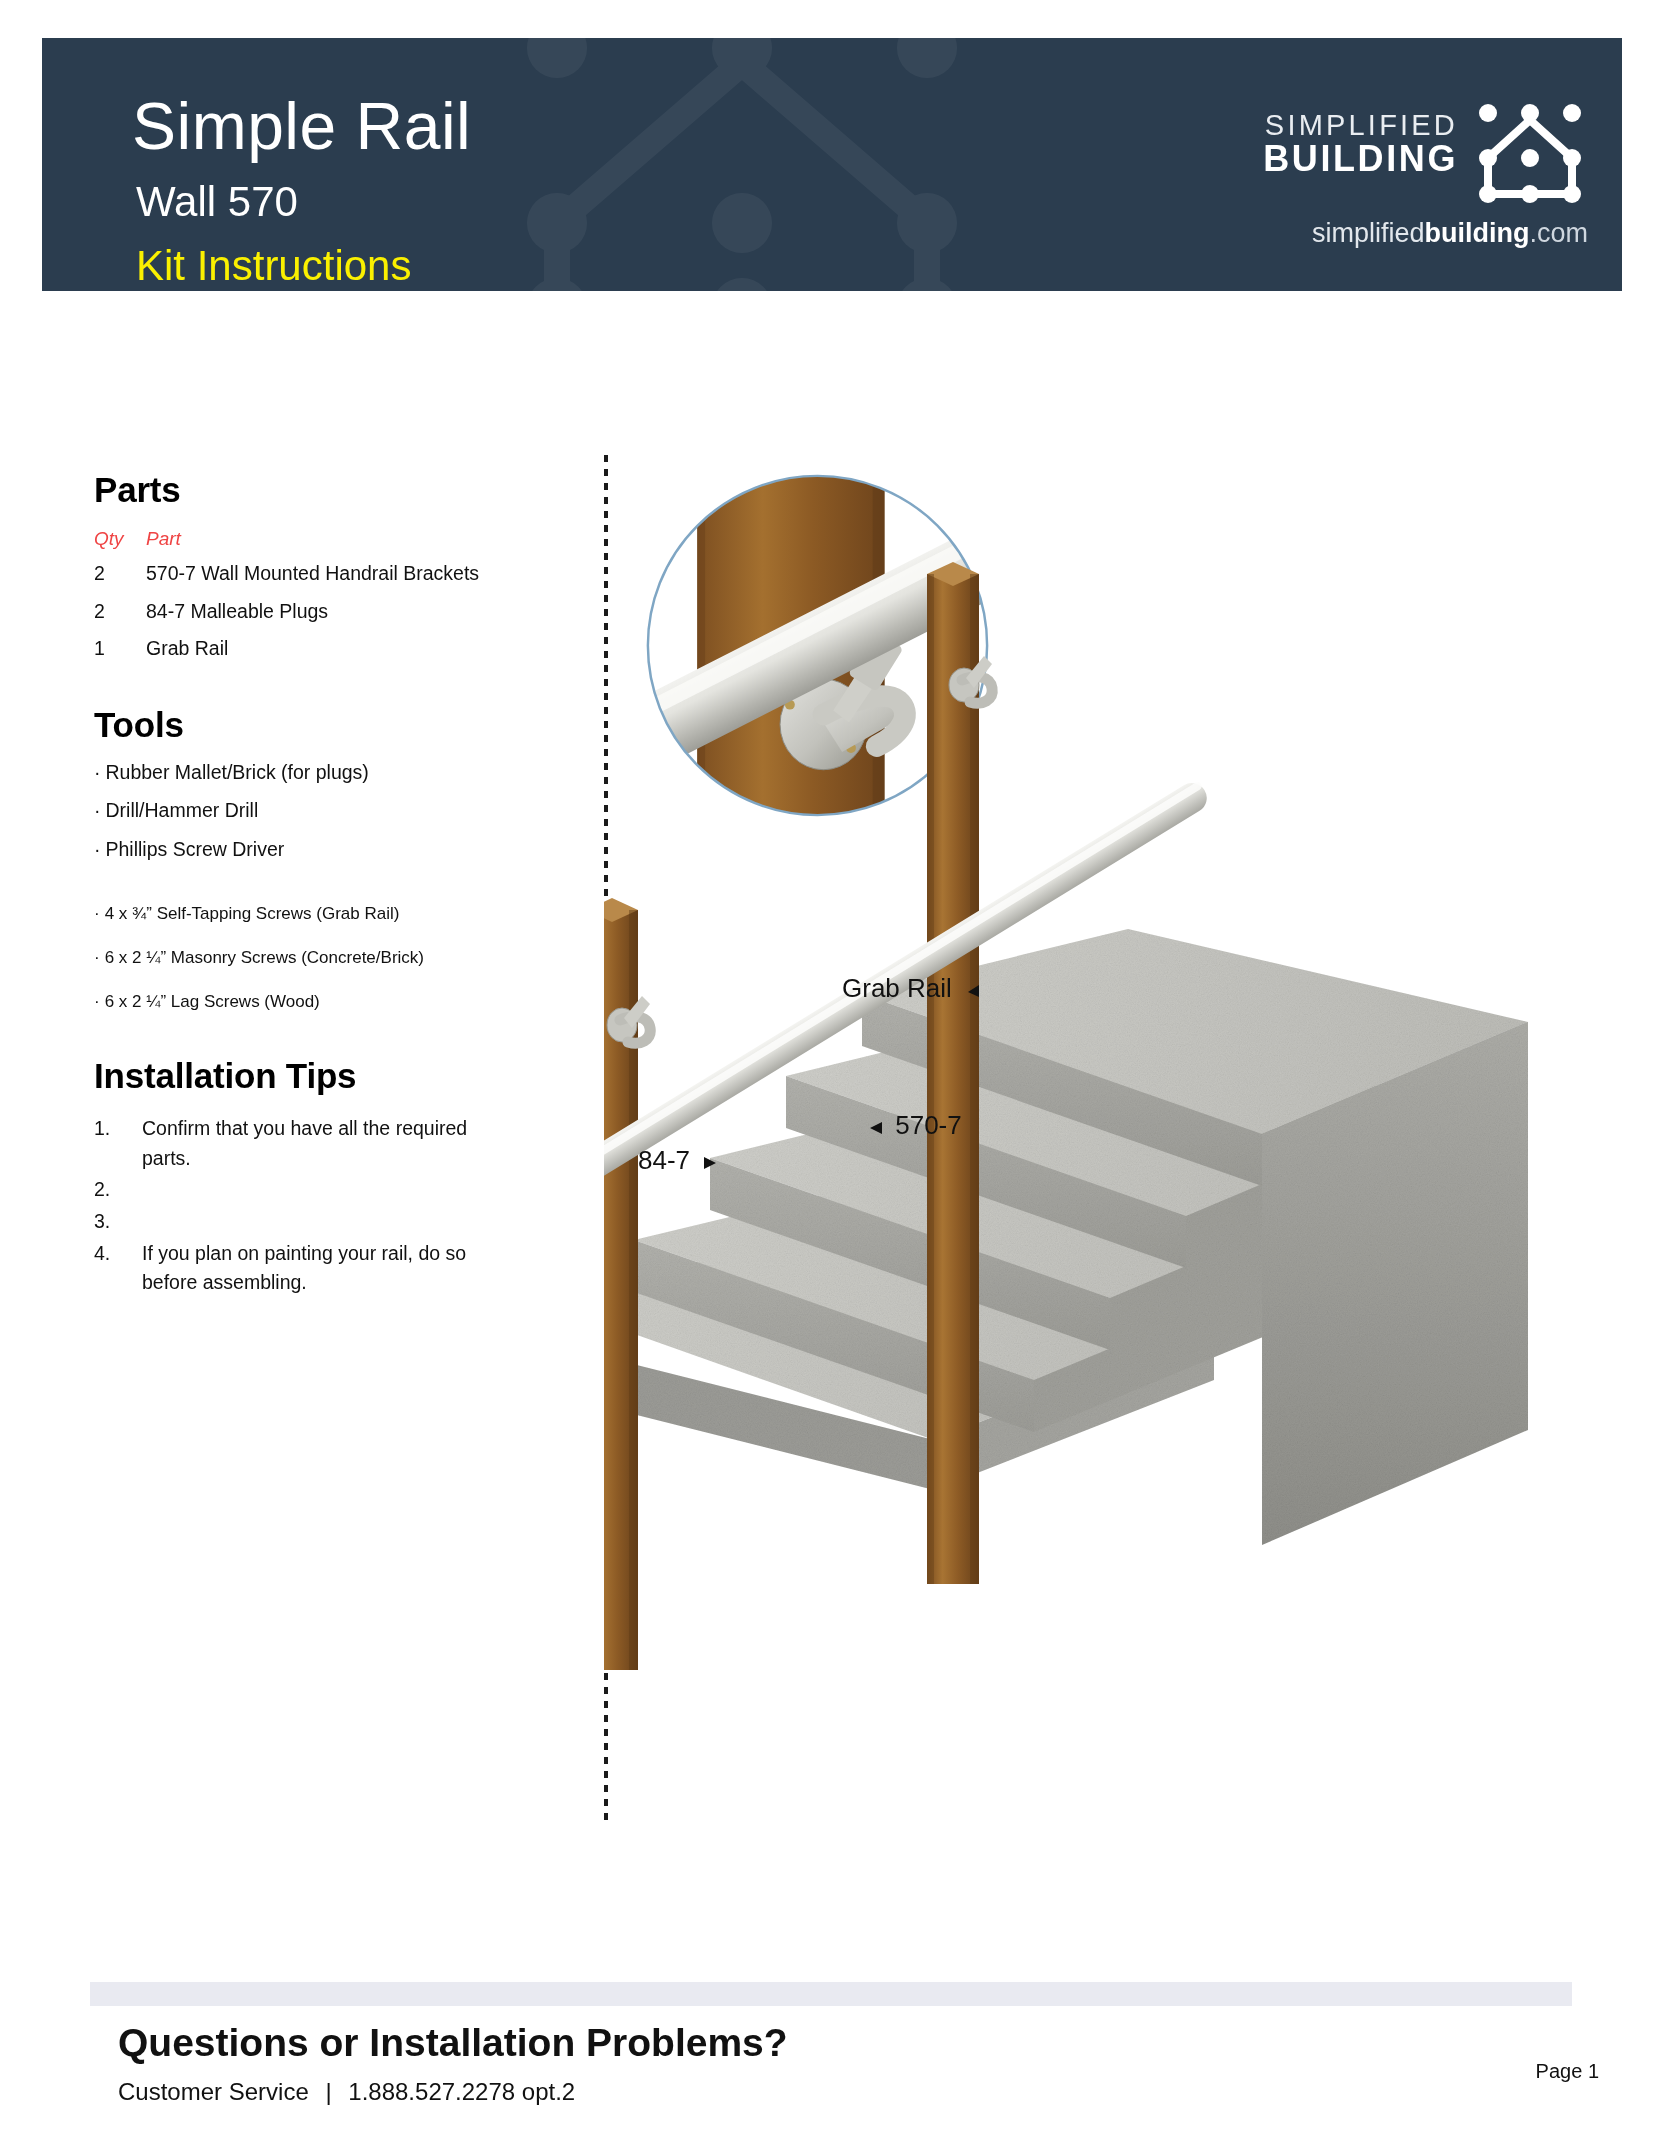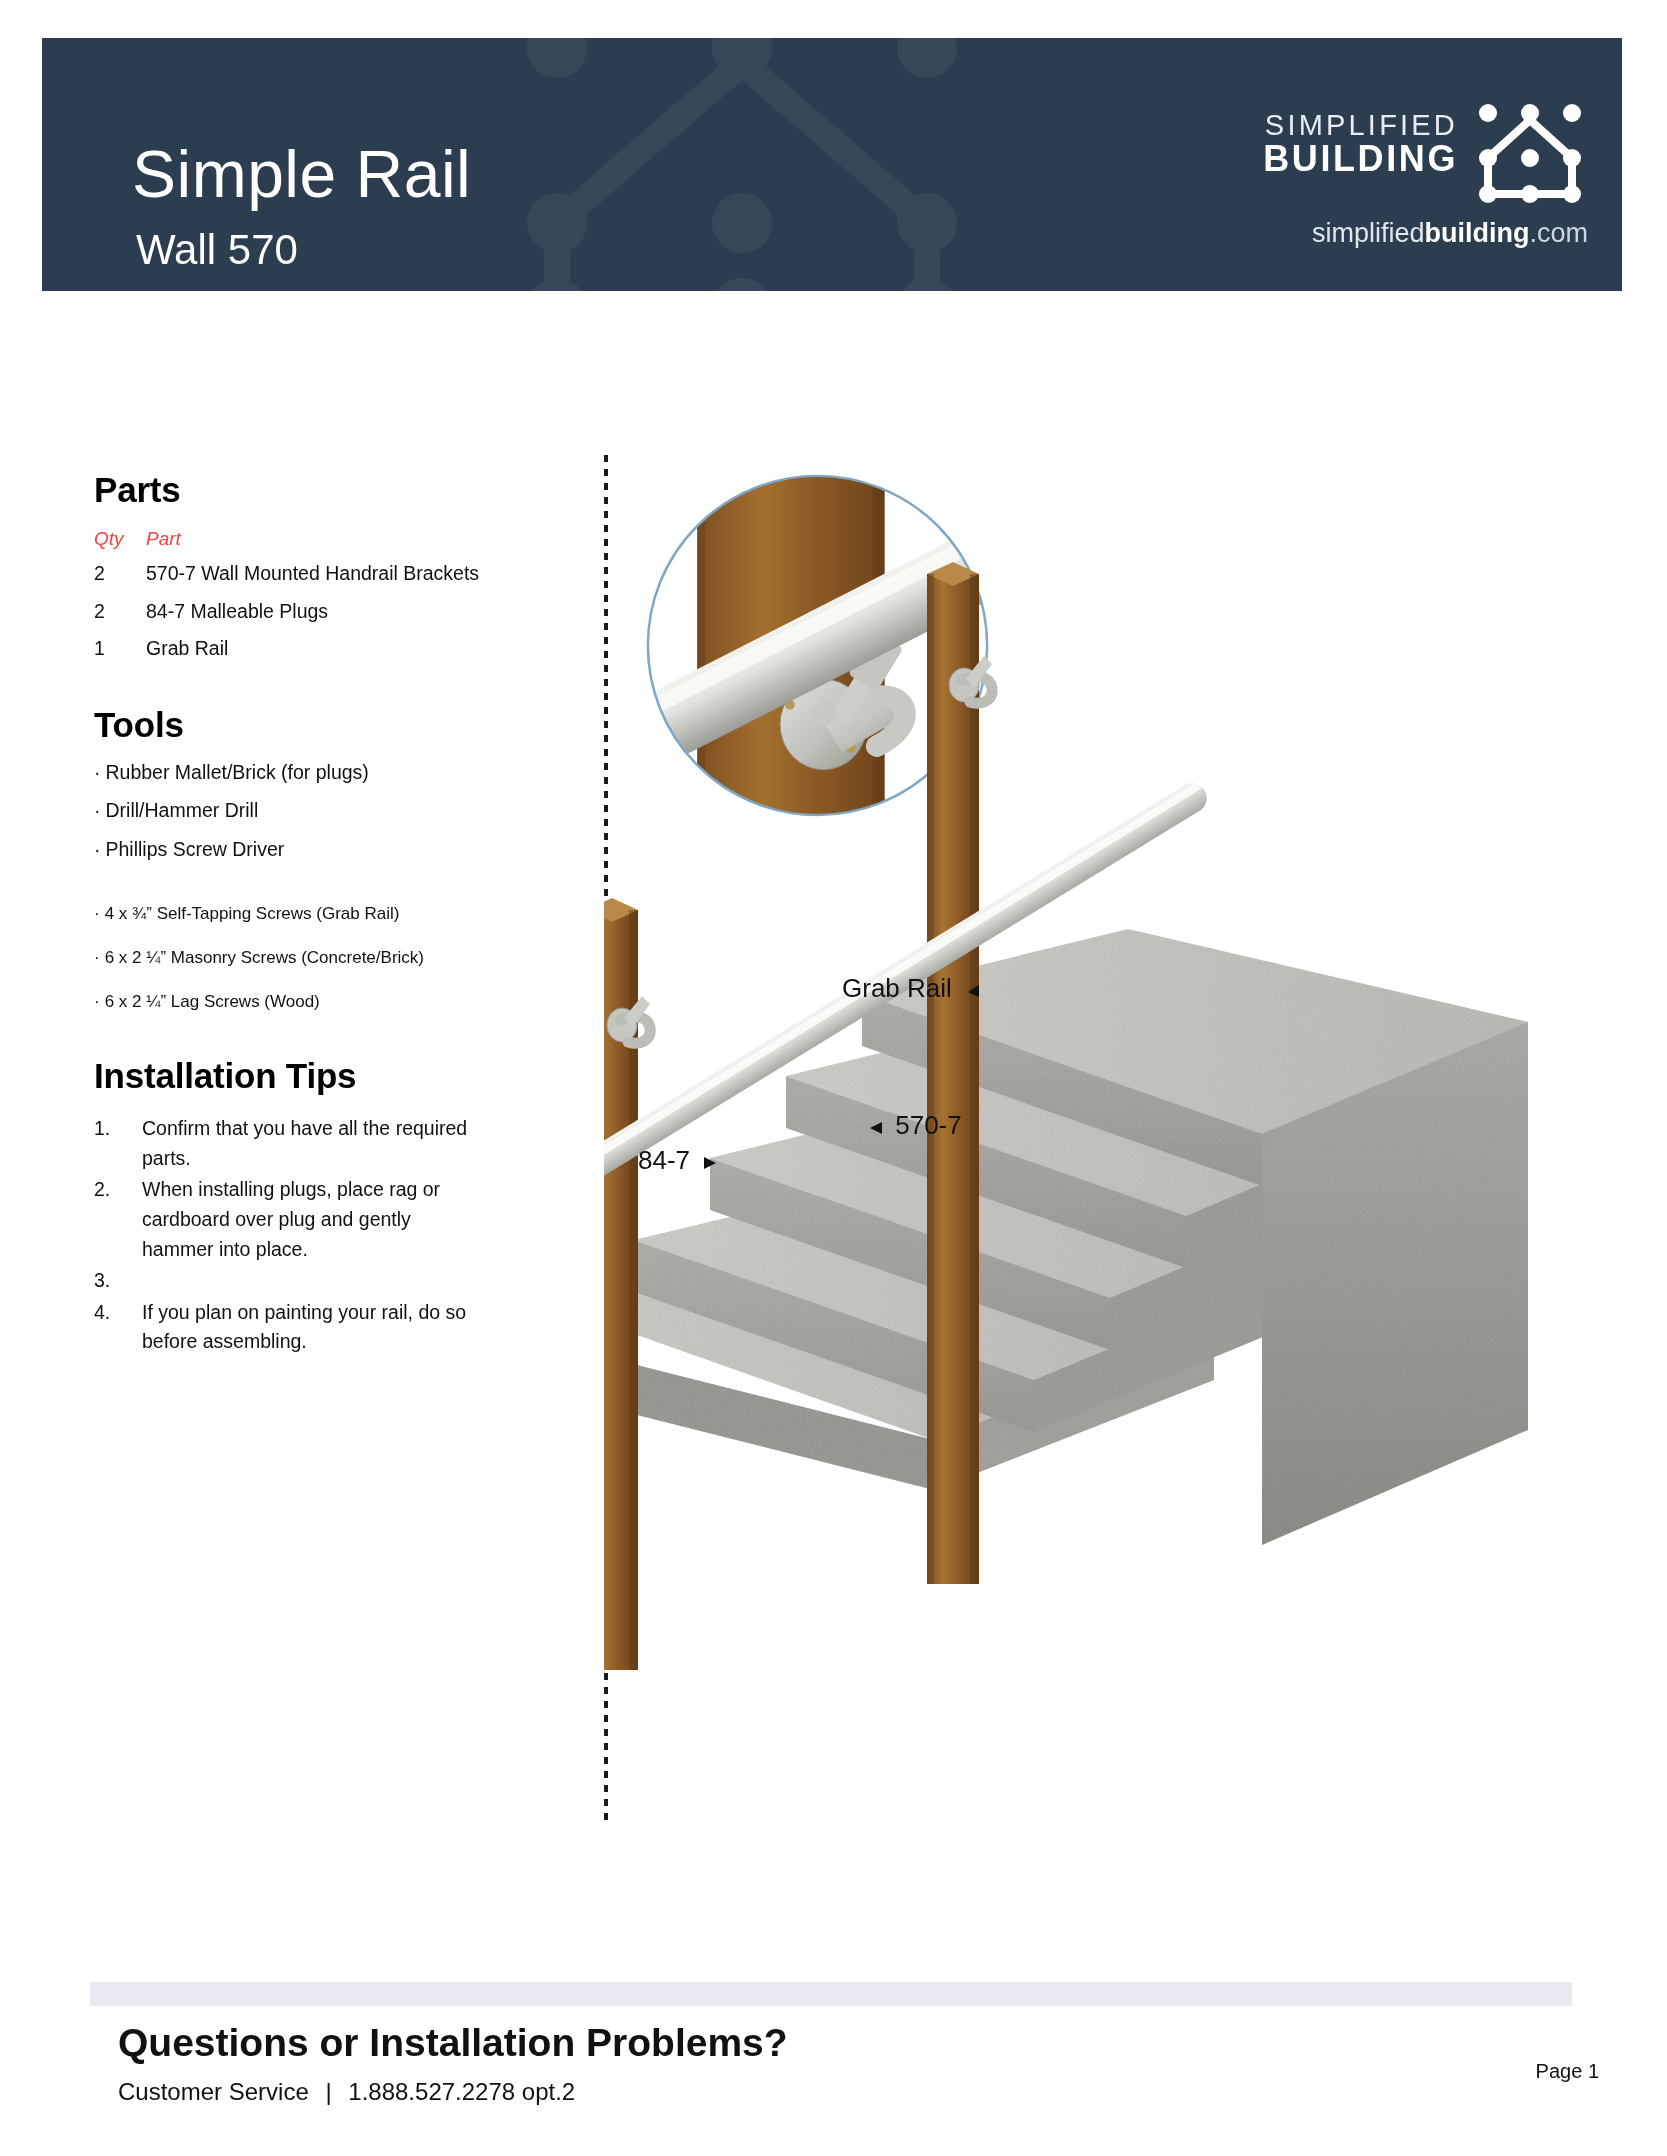--- a/index.html
+++ b/index.html
@@ -35,21 +35,20 @@
     top: -30px;
     width: 560px;
     height: 330px;
     opacity: 0.05;
     pointer-events: none;
   }
   .header-titles {
     position: absolute;
     left: 90px;
     top: 55px;
-    margin-top: 48px;
   }
   .title-main {
     font-size: 66px;
     font-weight: 400;
     color: #ffffff;
     letter-spacing: 0.5px;
     line-height: 1.0;
     margin: 0;
   }
   .title-sub {
@@ -348,21 +347,20 @@
     </div>
 
     <div class="section">
       <h2 class="section-title">Installation Tips</h2>
       <div class="tip-row">
         <div class="tip-num">1.</div>
         <div class="tip-text">Confirm that you have all the required parts.</div>
       </div>
       <div class="tip-row">
         <div class="tip-num">2.</div>
-        <div class="tip-text">When installing plugs, place rag or cardboard over plug and gently hammer into place.</div>
       </div>
       <div class="tip-row">
         <div class="tip-num">3.</div>
       </div>
       <div class="tip-row">
         <div class="tip-num">4.</div>
         <div class="tip-text">If you plan on painting your rail, do so before assembling.</div>
       </div>
     </div>
 

